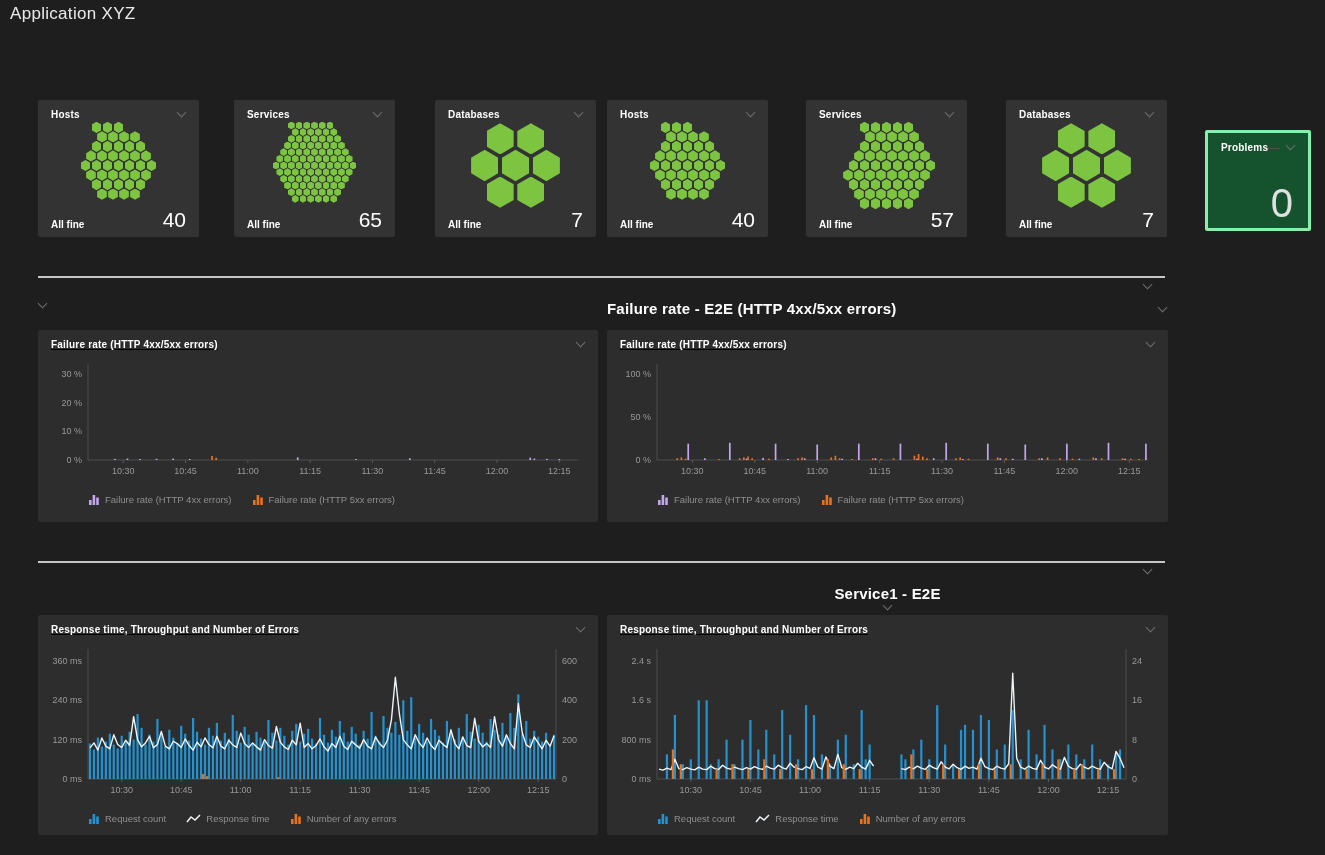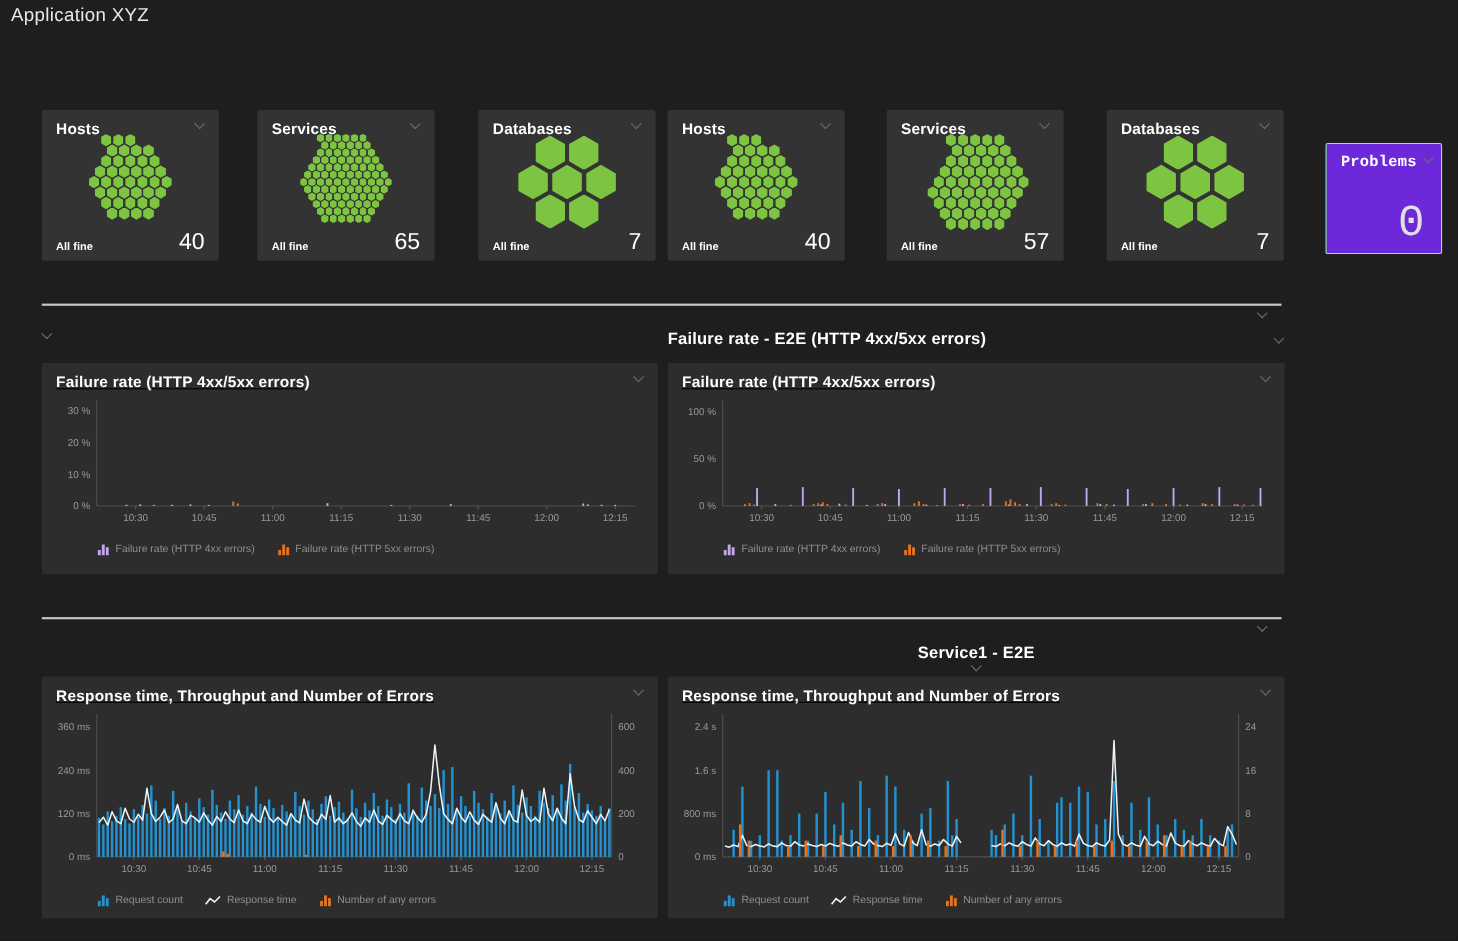--- a/index.html
+++ b/index.html
@@ -4,31 +4,31 @@
 <style>
   html,body { margin:0; padding:0; background:#191919; }
   .page { position:relative; width:1325px; height:855px; background:#1e1e1e; overflow:hidden;
           font-family:"Liberation Sans", sans-serif; }
   .page-title { position:absolute; left:10px; top:4px; font-size:17px; color:#e9e9e9; font-weight:400; letter-spacing:.3px; }
   .hdr { position:absolute; display:flex; justify-content:space-between; align-items:center;
          color:#ffffff; font-weight:700; font-size:15px; letter-spacing:.2px; }
   .tile { position:absolute; background:#333333; border-radius:2px; box-sizing:border-box; }
   .tile.chart-tile { background:#2d2d2d;text-decoration:underline; }
   .tile-head { display:flex; justify-content:space-between; align-items:flex-start; padding:9px 12px 0 13px; }
-  .tile-title { font-size:14px; font-weight:700; color:#ffffff; letter-spacing:.2px; }
+  .tile-title { font-size:10px; font-weight:700; color:#ffffff; letter-spacing:.2px; }
   .chev { width:10px; height:10px; position:relative; cursor:pointer; flex:none; }
   .chev::before { content:""; position:absolute; left:1px; top:0px; width:6px; height:6px;
                   border-right:1.6px solid #6e6e6e; border-bottom:1.6px solid #6e6e6e; transform:rotate(45deg); }
   .honeycomb { position:absolute; left:15px; right:15px; top:21px; bottom:27px; }
   .hex { position:absolute; clip-path:polygon(50% 0,100% 25%,100% 75%,50% 100%,0 75%,0 25%); }
   .tile-foot { position:absolute; left:13px; right:13px; bottom:7px; display:flex; justify-content:space-between; align-items:flex-end; }
   .status { font-size:10px; font-weight:700; color:#ffffff; }
   .count { font-size:21px; color:#ffffff; font-weight:400; line-height:1; }
   .divider { position:absolute; height:2px; background:#c6c6c6; }
-  .problems-tile { background:#6d28d9; border:1px solid #86efac;font-family:Liberation Mono, monospace; }
+  .problems-tile { background:#14532d; border:3px solid #86efac; }
   .problems-dash { width:30px; height:1px; background:#4d4d4d; margin:6px 6px 0 0; }
   .problems-value { position:absolute; right:15px; bottom:5px; font-size:40px; font-weight:300; color:#e0e0e0; line-height:1; }
   .chart-svg { position:absolute; left:0; display:block; }
   .axlbl { font-size:9px; fill:#999999; font-family:"Liberation Sans", sans-serif; }
   .legend { position:absolute; left:50px; display:flex; gap:20px; align-items:center; }
   .legend .item { display:flex; gap:5px; align-items:center; font-size:9.5px; color:#8f8f8f; }
   .licon { display:flex; align-items:flex-end; }
 </style>
 </head>
 <body>

